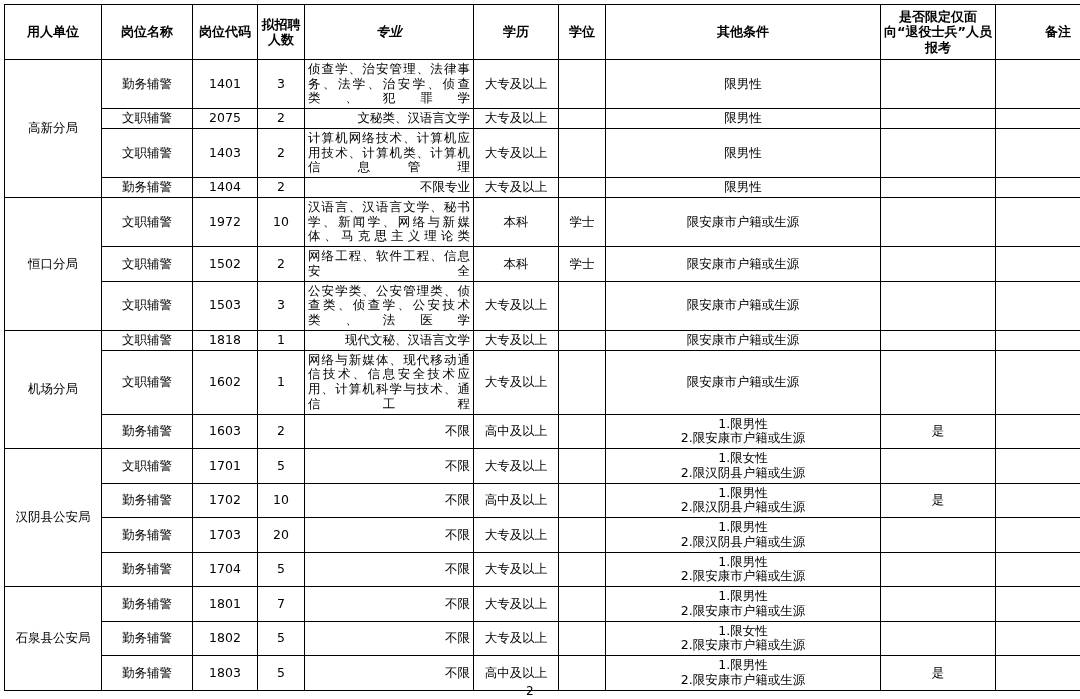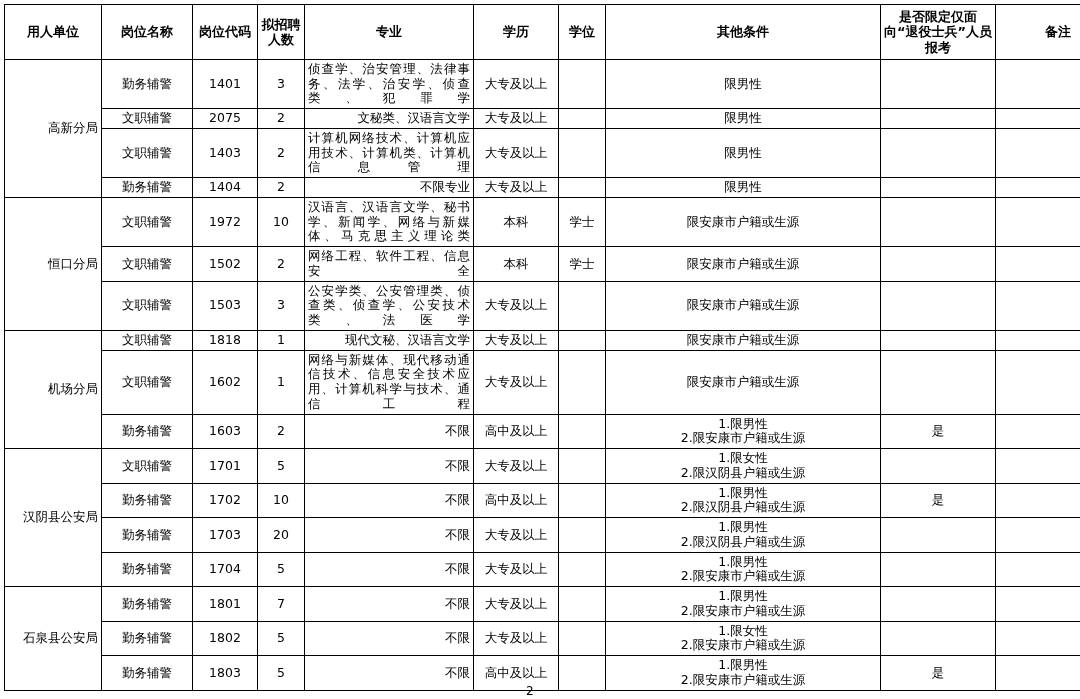--- a/index.html
+++ b/index.html
@@ -41,29 +41,29 @@
   table.recruit thead th {
     text-align: center;
     font-weight: bold;
     font-size: 13px;
     padding: 4px 2px;
   }
   .c-unit   { width: 92px;  text-align: center; }
   .c-post   { width: 86px;  text-align: center; margin-top: 12px; }
   .c-code   { width: 60px;  text-align: center; }
   .c-num    { width: 42px;  text-align: center; }
-  .c-major  { width: 164px; text-align: center; }
+  .c-major  { width: 164px; text-align: center; font-style: italic; }
   .c-edu    { width: 80px;  text-align: center; }
   .c-degree { width: 42px;  text-align: center; }
   .c-other  { width: 270px; text-align: left; }
   .c-vet    { width: 110px; text-align: center; }
   .c-remark { width: 120px; text-align: center; }
 
   td.unit-cell {
-    text-align: right;
+    text-align: center;
     font-size: 13px;
     margin-left: 17px;
   }
   td.major-cell {
     text-align: right;
   }
   td.major-just {
     text-align: justify;
     text-align-last: justify;
     padding-left: 6px;

